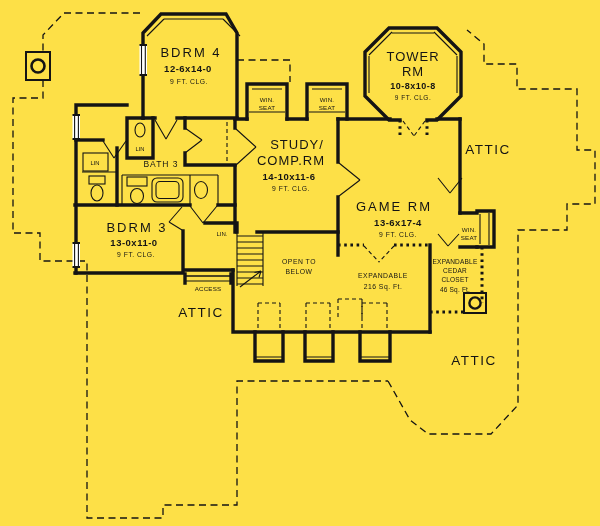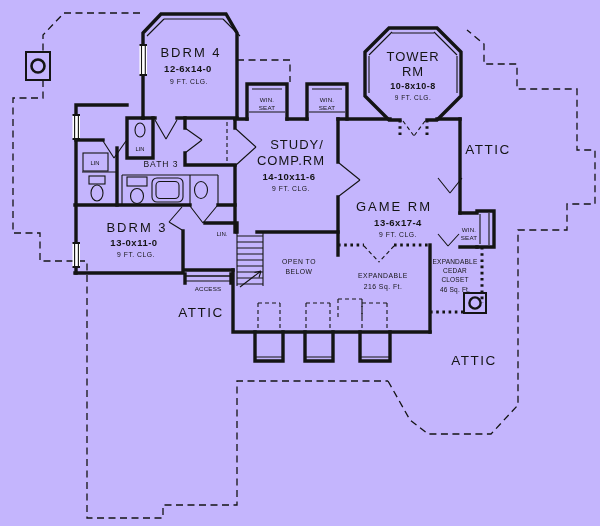--- a/index.html
+++ b/index.html
@@ -1,16 +1,16 @@
 <!DOCTYPE html>
 <html><head>
 <meta charset="utf-8">
 <style>
   html,body{margin:0;padding:0;background:#ffffff;}
-  #stage{position:relative;width:600px;height:526px;background:#c4b5fd;overflow:hidden;
+  #stage{position:relative;width:600px;height:526px;background:#fde047;overflow:hidden;
          font-family:"Liberation Sans", sans-serif;}
   svg{position:absolute;left:0;top:0;}
   .w{stroke:#141414;stroke-width:3.4;fill:none;stroke-linecap:square;}
   .m{stroke:#141414;stroke-width:2;fill:none;}
   .t{stroke:#141414;stroke-width:1.1;fill:none;}
   .rd{stroke:#141414;stroke-width:1.3;fill:none;stroke-dasharray:7 4.5;}
   .sq{stroke:#141414;stroke-width:3;fill:none;stroke-dasharray:2.6 3.6;}
   .td{stroke:#141414;stroke-width:1.1;fill:none;stroke-dasharray:4 3;}
   text{fill:#141414;text-anchor:middle;font-family:"Liberation Sans",sans-serif;}
   .rn{font-size:13px;letter-spacing:2px;}

